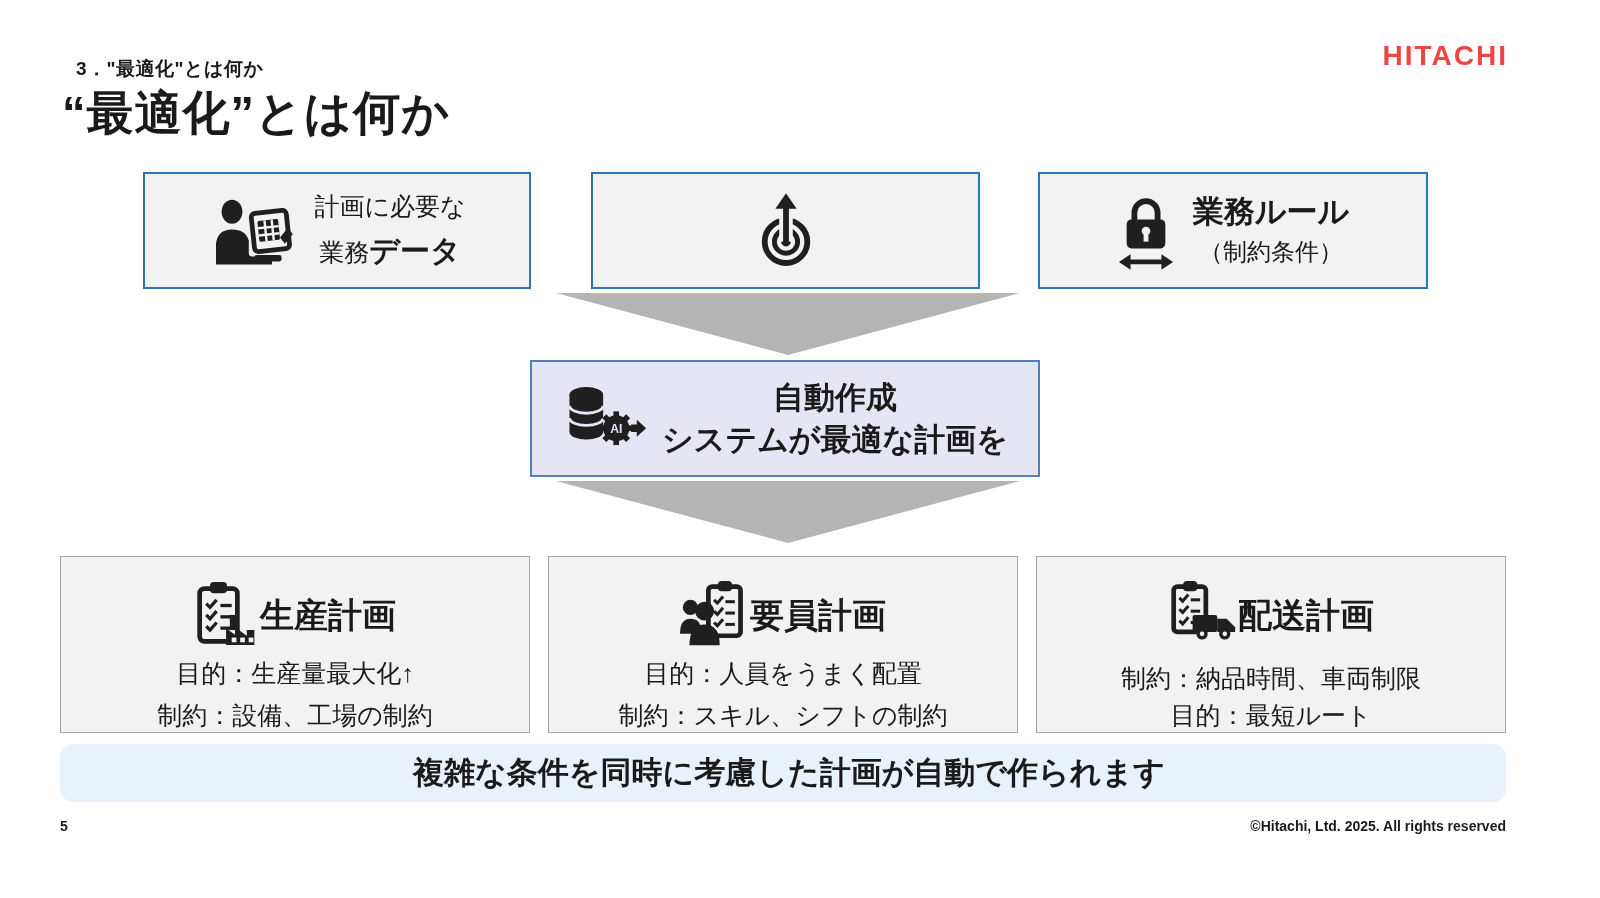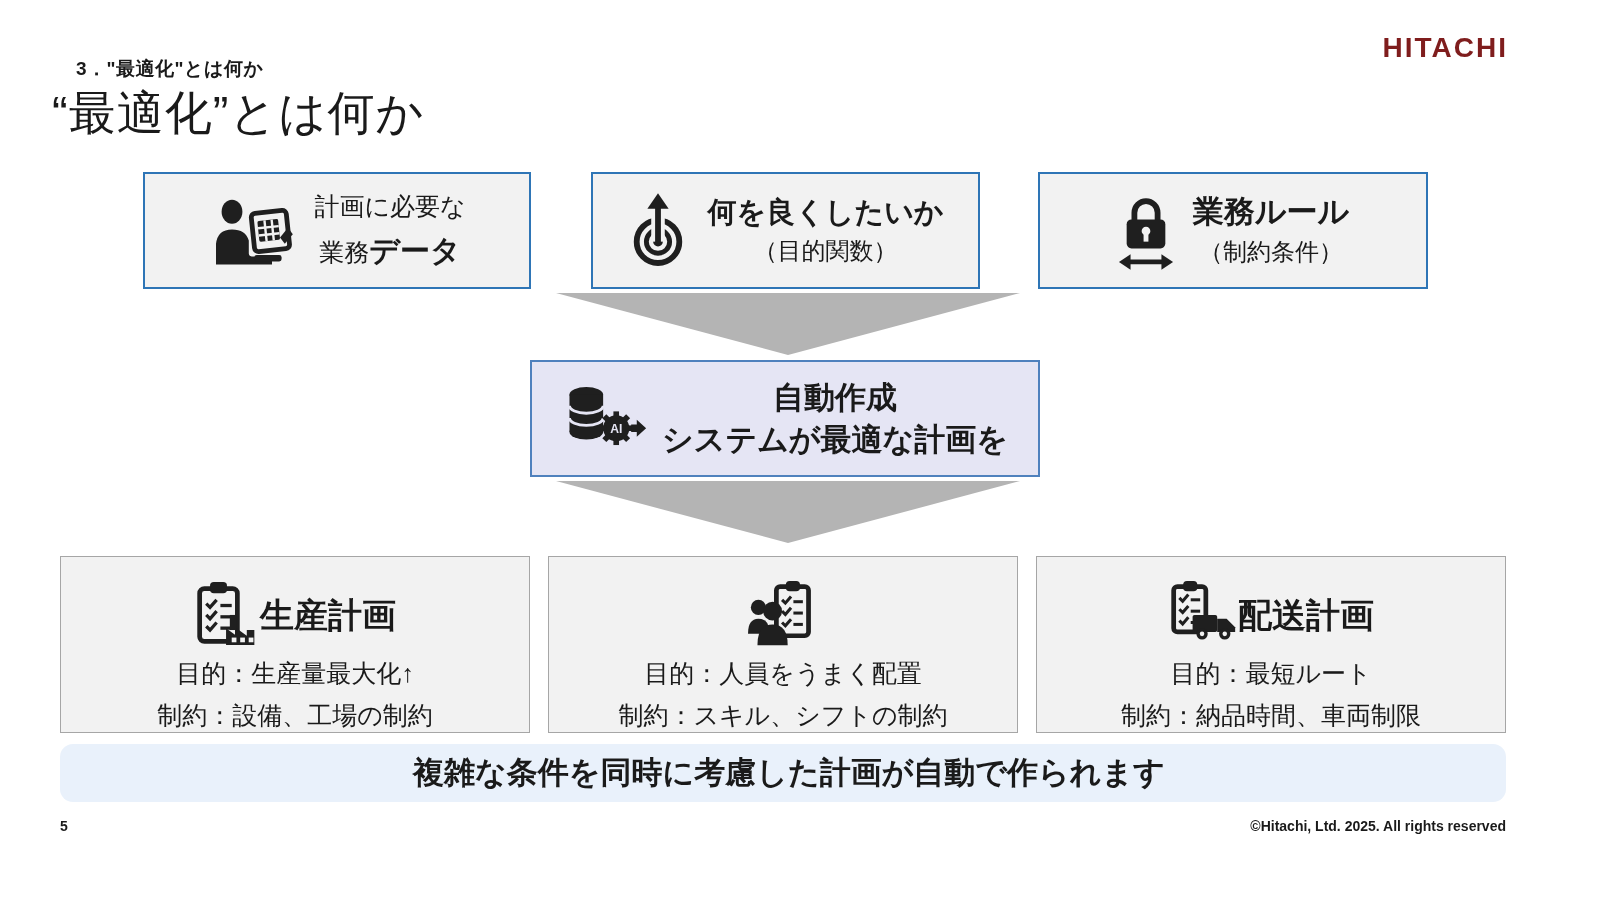--- a/index.html
+++ b/index.html
@@ -11,22 +11,22 @@
     --banner-bg:#e9f1fb;
     --arrow:#b4b4b4;
     --ink:#1a1a1a;
   }
   *{box-sizing:border-box;margin:0;padding:0;}
   html,body{background:#888;}
   body{font-family:"Liberation Sans","DejaVu Sans",sans-serif;color:var(--ink);}
   .slide{position:relative;width:1600px;height:898px;background:#ffffff;overflow:hidden;margin:0 auto;}
 
   .kicker{position:absolute;left:76px;top:56px;font-size:19px;font-weight:700;letter-spacing:.5px;}
-  .title{position:absolute;left:52px;top:82px;font-size:47px;font-weight:400;letter-spacing:1px;}
-  .logo{position:absolute;right:92px;top:32px;font-size:28px;font-weight:800;letter-spacing:2px;color:#7f1d1d;}
+  .title{position:absolute;left:62px;top:82px;font-size:47px;font-weight:700;letter-spacing:1px;}
+  .logo{position:absolute;right:92px;top:40px;font-size:28px;font-weight:800;letter-spacing:2px;color:#ef4444;}
 
   .box{position:absolute;display:flex;align-items:center;justify-content:center;background:var(--box-bg);}
   .top-box{top:172px;height:117px;border:2px solid var(--blue-border);gap:18px;padding:0 14px;}
   .top-box .icon{flex:0 0 auto;display:flex;align-items:center;justify-content:center;}
   .tb-text{text-align:center;}
   .tb-line1{font-size:25px;}
   .tb-line2{font-size:25px;margin-top:8px;}
   .tb-line2 b{font-size:30px;font-weight:800;}
   .tb-title{font-size:29px;font-weight:800;line-height:1.25;}
   .tb-sub{font-size:24px;margin-top:4px;}
@@ -89,24 +89,20 @@
     <span class="icon">
       <svg width="62" height="76" viewBox="0 0 64 78">
         <circle class="stroke" cx="32" cy="50" r="22" stroke-width="6"></circle>
         <circle class="stroke" cx="32" cy="50" r="12" stroke-width="5"></circle>
         <circle class="fill" cx="32" cy="50" r="5"></circle>
         <line x1="32" y1="50" x2="32" y2="8" stroke="#f2f2f2" stroke-width="14"></line>
         <line x1="32" y1="52" x2="32" y2="14" stroke="#1f1f1f" stroke-width="6"></line>
         <polygon class="fill" points="21,16 43,16 32,0"></polygon>
       </svg>
     </span>
-    <div class="tb-text">
-      <div class="tb-title">何を良くしたいか</div>
-      <div class="tb-sub">（目的関数）</div>
-    </div>
   </div>
 
   <div class="box top-box" style="left:1038px;width:390px;">
     <span class="icon">
       <svg width="58" height="78" viewBox="0 0 60 80">
         <path class="stroke" d="M18 30 v-9 a12 12 0 0 1 24 0 v9" stroke-width="6"></path>
         <rect class="fill" x="10" y="28" width="40" height="30" rx="5"></rect>
         <circle cx="30" cy="40" r="4.5" fill="#f2f2f2"></circle>
         <rect x="27.5" y="42" width="5" height="9" fill="#f2f2f2"></rect>
         <line x1="10" y1="72" x2="50" y2="72" stroke="#1f1f1f" stroke-width="5"></line>
@@ -215,20 +211,21 @@
               <line x1="48" y1="36" x2="58" y2="36"></line>
             <path d="M36 46 l3.5 3.5 l6 -7"></path>
               <line x1="48" y1="48" x2="58" y2="48"></line>
           </g>
           <circle class="fill" cx="11" cy="30" r="8"></circle>
           <path class="fill" d="M0 58 Q0 42 11 42 Q22 42 22 54 L22 58 Z"></path>
           <circle class="fill" cx="26" cy="34" r="10"></circle>
           <path class="fill" d="M10 70 Q10 48 26 48 Q42 48 42 70 Z"></path>
         </svg>
       </span>
+      <span class="bb-title">要員計画</span>
     </div>
     <div class="bb-line first">目的：人員をうまく配置</div>
     <div class="bb-line">制約：スキル、シフトの制約</div>
   </div>
 
   <div class="box bot-box" style="left:1036px;">
     <div class="bb-head">
       <span class="icon">
         <svg width="70" height="70" viewBox="0 0 74 74">
           <rect class="stroke" x="6" y="8" width="34" height="48" rx="4" stroke-width="5"></rect>
@@ -244,22 +241,22 @@
           <rect class="fill" x="26" y="38" width="26" height="18" rx="2"></rect>
           <path class="fill" d="M52 42 h10 l9 9 v5 h-19 Z"></path>
           <circle class="fill" cx="36" cy="58" r="6"></circle>
             <circle cx="36" cy="58" r="2.4" fill="#f2f2f2"></circle>
           <circle class="fill" cx="60" cy="58" r="6"></circle>
             <circle cx="60" cy="58" r="2.4" fill="#f2f2f2"></circle>
         </svg>
       </span>
       <span class="bb-title">配送計画</span>
     </div>
+    <div class="bb-line">制約：納品時間、車両制限</div>
     <div class="bb-line first">目的：最短ルート</div>
-    <div class="bb-line">制約：納品時間、車両制限</div>
   </div>
 
   <div class="banner">
     <span class="banner-text">複雑な条件を同時に考慮した計画が自動で作られます</span>
   </div>
 
   <div class="page-num">5</div>
   <div class="copyright">©Hitachi, Ltd. 2025. All rights reserved</div>
 
 </div>

